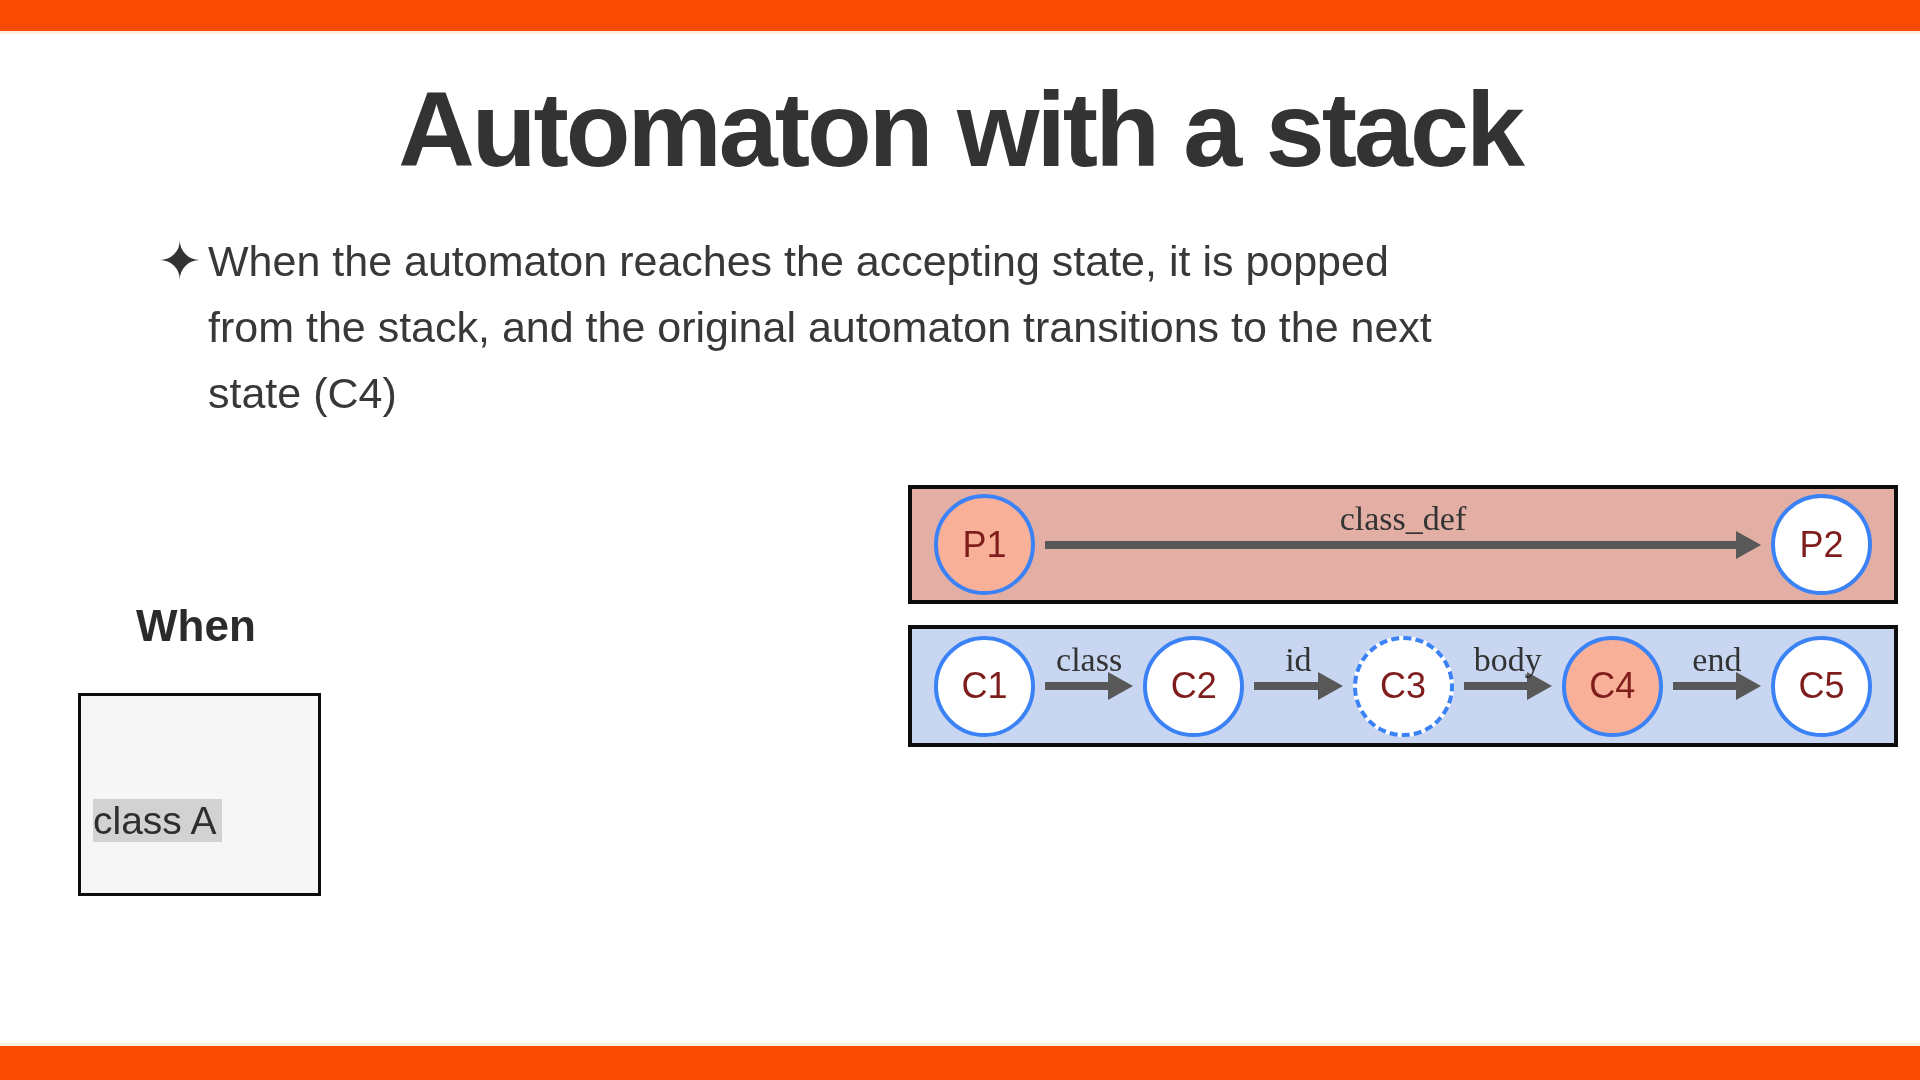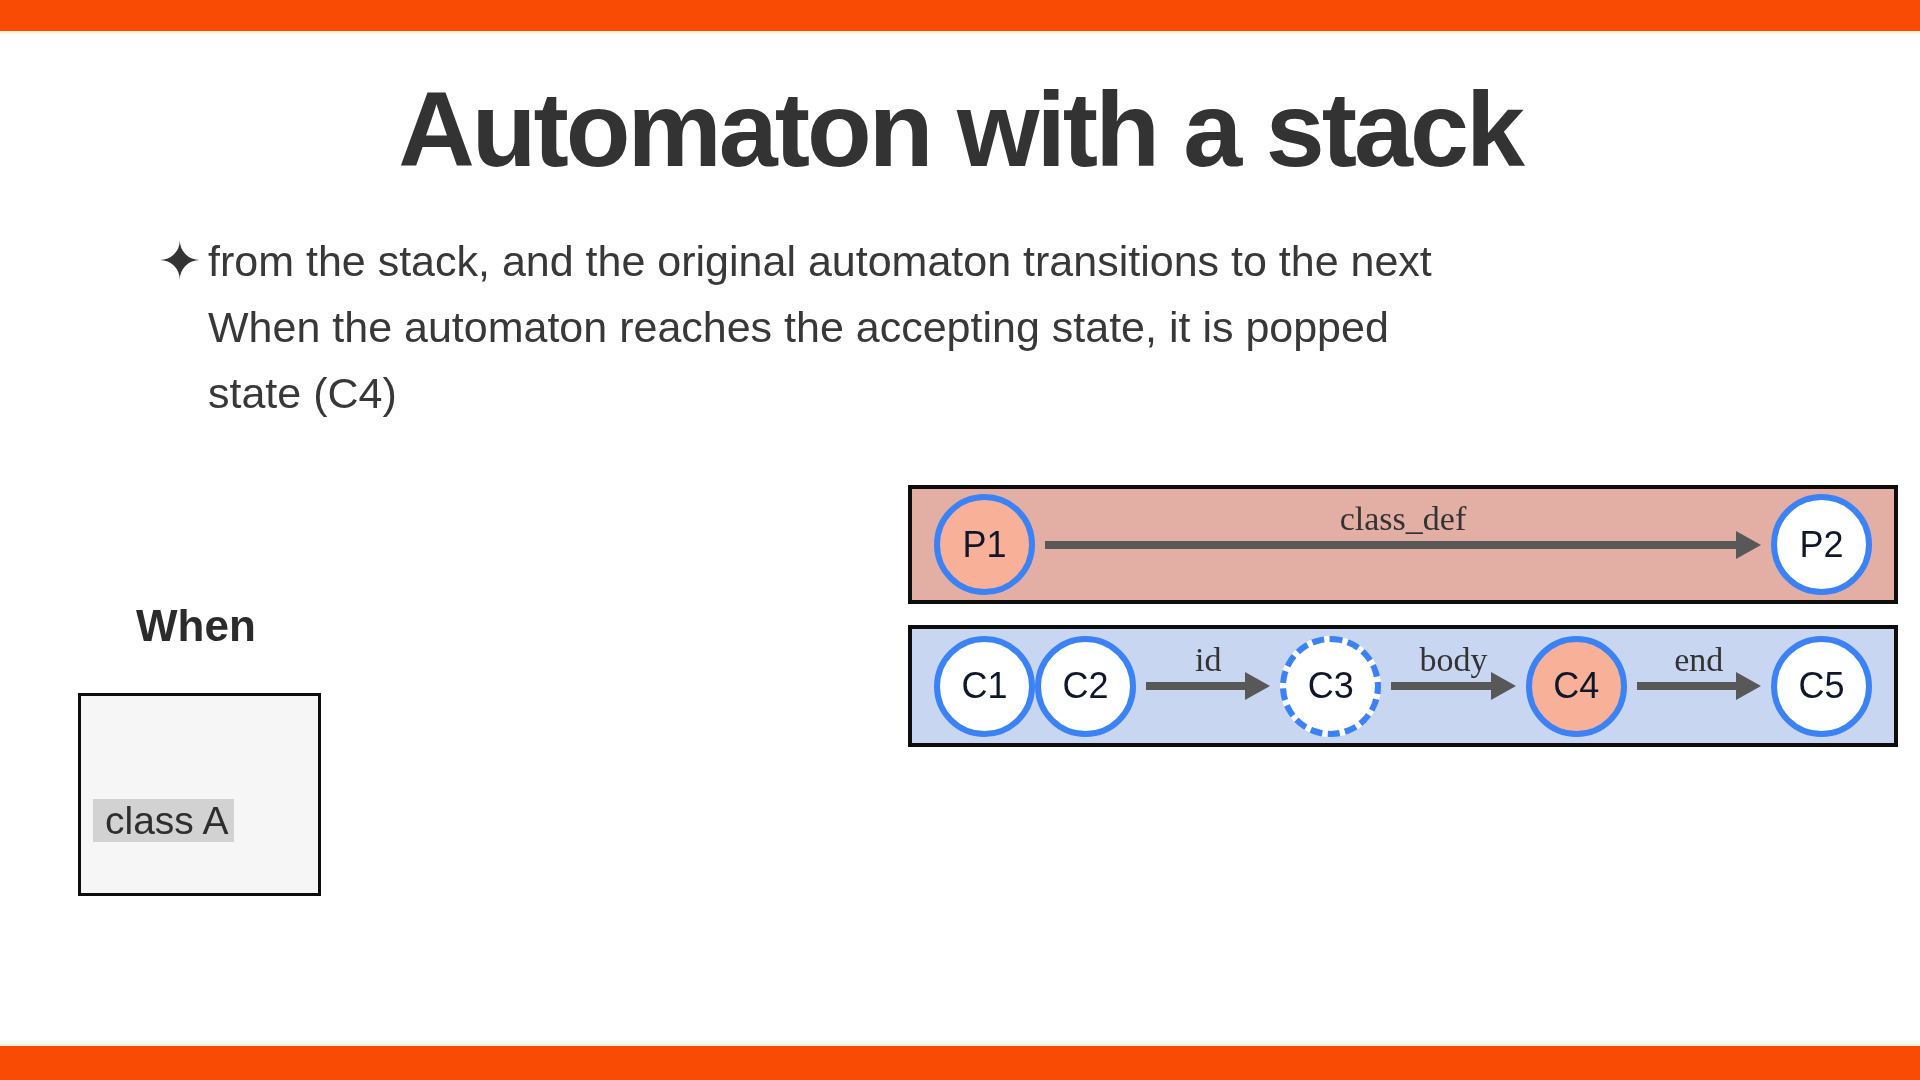--- a/index.html
+++ b/index.html
@@ -37,30 +37,30 @@
     display:flex;align-items:flex-start;}
   .bullet-marker{font-size:52px;line-height:66px;width:46px;flex-shrink:0;color:var(--text);}
   .bullet-text{font-size:43px;line-height:66px;color:#383838;padding-left:4px;}
 
   .input-label{position:absolute;left:136px;top:601px;font-size:44px;font-weight:700;color:#2b2b2b;}
 
   .code-box{position:absolute;left:78px;top:693px;width:243px;height:203px;
     background:var(--code-box-bg);border:3px solid #0d0d0d;
     padding:5px 0 0 16px;font-size:39px;line-height:48px;color:#2e2e2e;white-space:pre;}
   .code-line{white-space:pre;}
-  .code-line .sel{background:var(--selection-highlight);margin-left:-4px;padding:0 5px 0 12px;}
+  .code-line .sel{background:var(--selection-highlight);margin-left:-4px;padding:0 5px 0 0;}
 
   .auto-box{position:absolute;left:908px;width:990px;border:4px solid #0d0d0d;
     display:flex;align-items:center;padding:0 22px;}
   .parser-box{top:485px;height:119px;background:var(--parser-box-bg);}
   .class-box{top:625px;height:122px;background:var(--class-box-bg);}
 
-  .state{width:101px;height:101px;border-radius:50%;border:6px solid #3b82f6;
+  .state{width:101px;height:101px;border-radius:50%;border:4px solid #3b82f6;
     background:var(--state-fill);flex-shrink:0;display:flex;align-items:center;justify-content:center;
-    font-size:36px;color:#0f172a;}
+    font-size:36px;color:#7f1d1d;}
   .state.active{background:var(--active-state-fill);}
   .state.pending{border-style:dashed;}
 
   .arrow-wrap{flex:1;position:relative;display:flex;align-items:center;height:100%;margin:8px 10px;font-family:Liberation Serif, serif;}
   .arrow-label{position:absolute;left:0;right:0;bottom:calc(50% + 9px);
     text-align:center;font-size:34px;color:#333;line-height:1;}
   .arrow-shaft{flex:1;height:8px;background:var(--arrow);}
   .arrow-head{width:0;height:0;border-left:25px solid var(--arrow);
     border-top:14px solid transparent;border-bottom:14px solid transparent;flex-shrink:0;}
 </style>
@@ -69,22 +69,22 @@
 
 <div class="slide">
 
   <div class="top-bar"></div>
 
   <h1 class="title">Automaton with a stack</h1>
 
   <div class="bullet-block">
     <div class="bullet-marker">✦</div>
     <div class="bullet-text">
+      <div>When the automaton reaches the accepting state, it is popped</div>
       <div>from the stack, and the original automaton transitions to the next</div>
-      <div>When the automaton reaches the accepting state, it is popped</div>
       <div>state (C4)</div>
     </div>
   </div>
 
   <div class="input-label">When</div>
 
   <div class="code-box">
     <div class="code-line"><span class="sel">class A</span></div>
     
     
@@ -95,20 +95,25 @@
     <div class="arrow-wrap">
       <div class="arrow-label">class_def</div>
       <div class="arrow-shaft"></div>
       <div class="arrow-head"></div>
     </div>
     <div class="state">P2</div>
   </div>
 
   <div class="auto-box class-box">
     <div class="state">C1</div>
+    <div class="arrow-wrap">
+      <div class="arrow-label">class</div>
+      <div class="arrow-shaft"></div>
+      <div class="arrow-head"></div>
+    </div>
     <div class="state">C2</div>
     <div class="arrow-wrap">
       <div class="arrow-label">id</div>
       <div class="arrow-shaft"></div>
       <div class="arrow-head"></div>
     </div>
     <div class="state pending">C3</div>
     <div class="arrow-wrap">
       <div class="arrow-label">body</div>
       <div class="arrow-shaft"></div>

